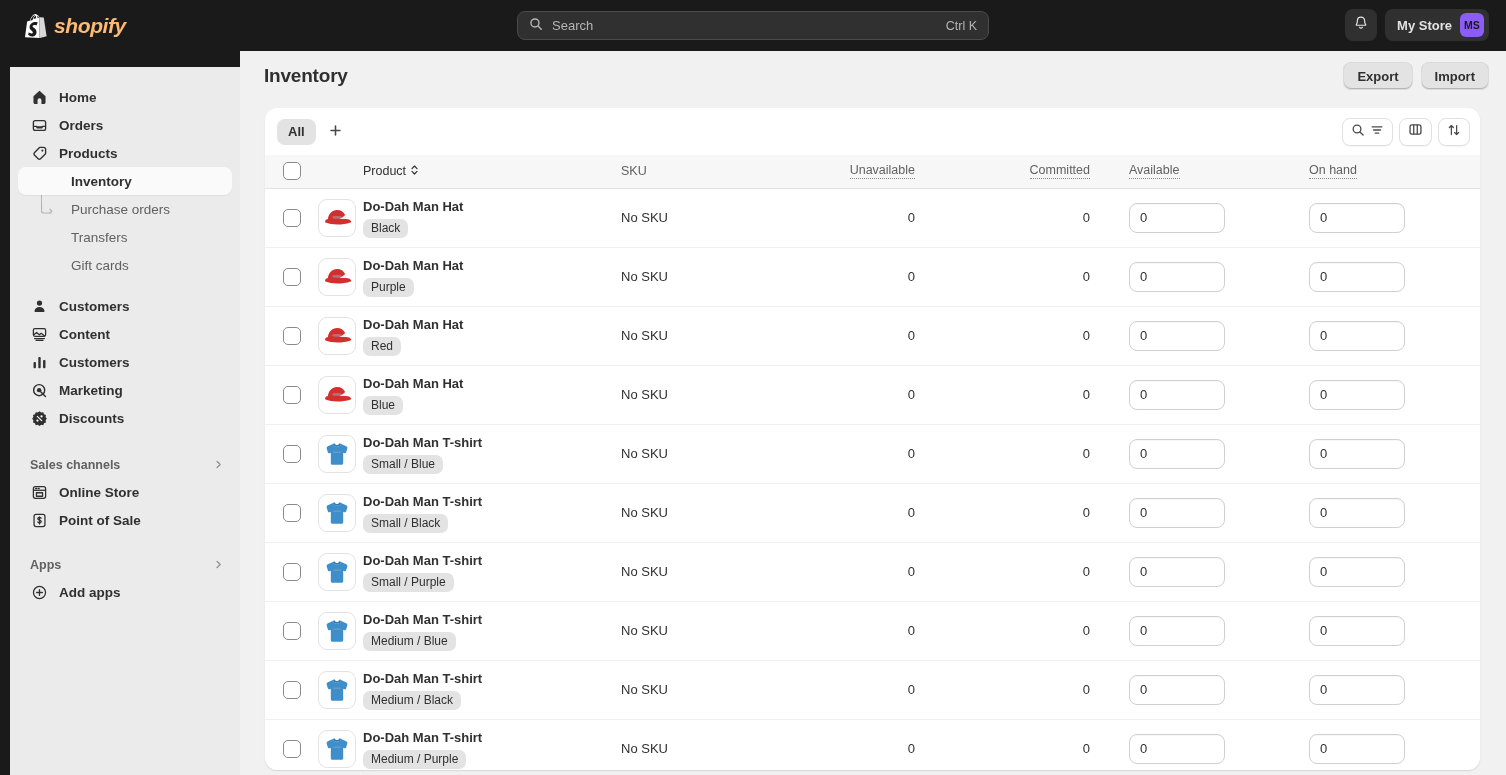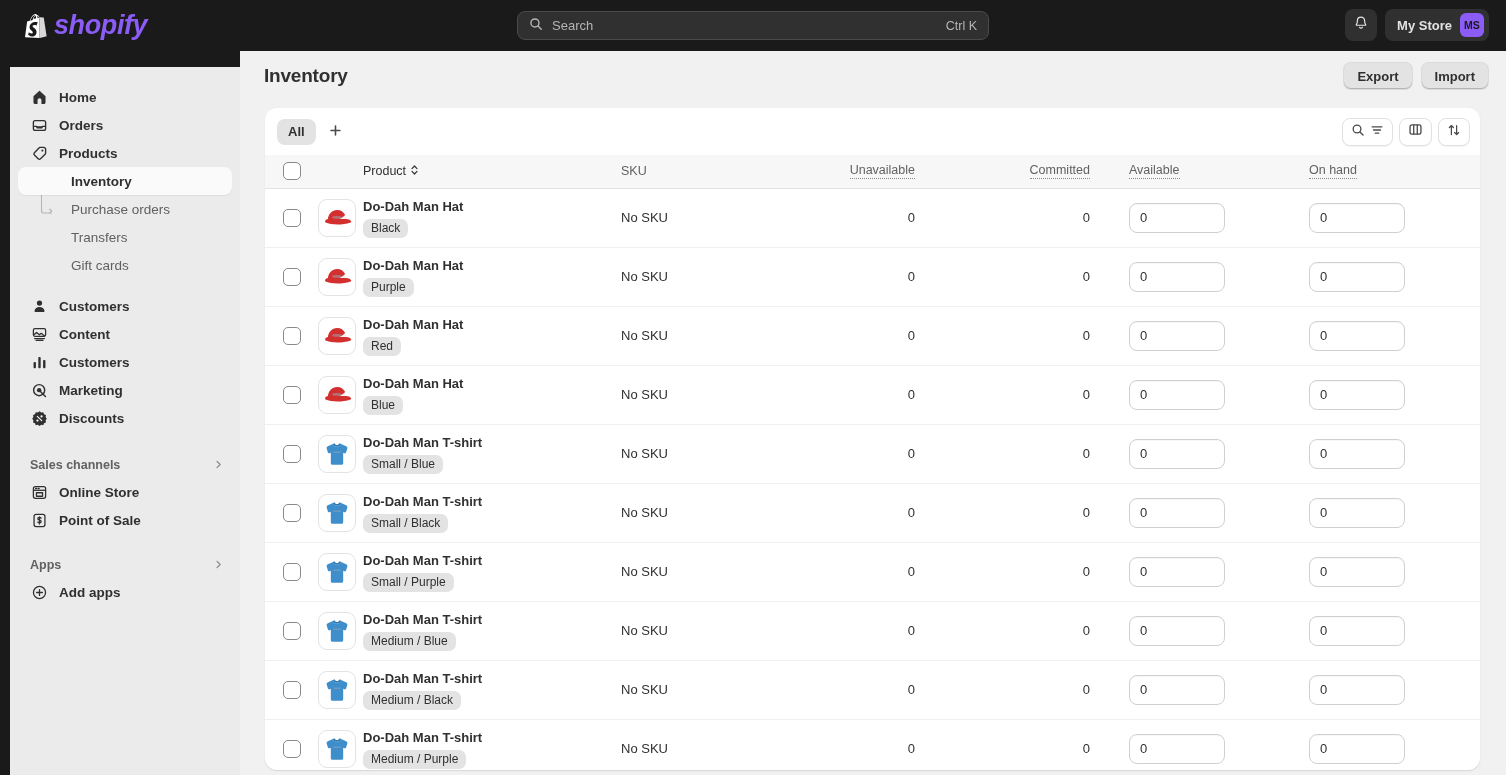--- a/index.html
+++ b/index.html
@@ -26,21 +26,21 @@
     background: #1a1a1a;
     display: flex;
     align-items: center;
   }
   .logo-wrap {
     display: flex; align-items: center; gap: 7px;
     margin-left: 25px;
   }
   .logo-mark { width: 22px; height: 24px; display: block; }
   .logo-text {
-    color: #8b5cf6; font-size: 27px; font-weight: bold;
+    color: #fdba74; font-size: 21px; font-weight: bold;
     font-style: italic; letter-spacing: -0.4px;
     font-family: "Liberation Sans", sans-serif;
   }
 
   #searchbar {
     position: absolute;
     left: 517px; top: 11px;
     width: 472px; height: 29px;
     background: #303030;
     border: 1px solid #4a4a4a;

